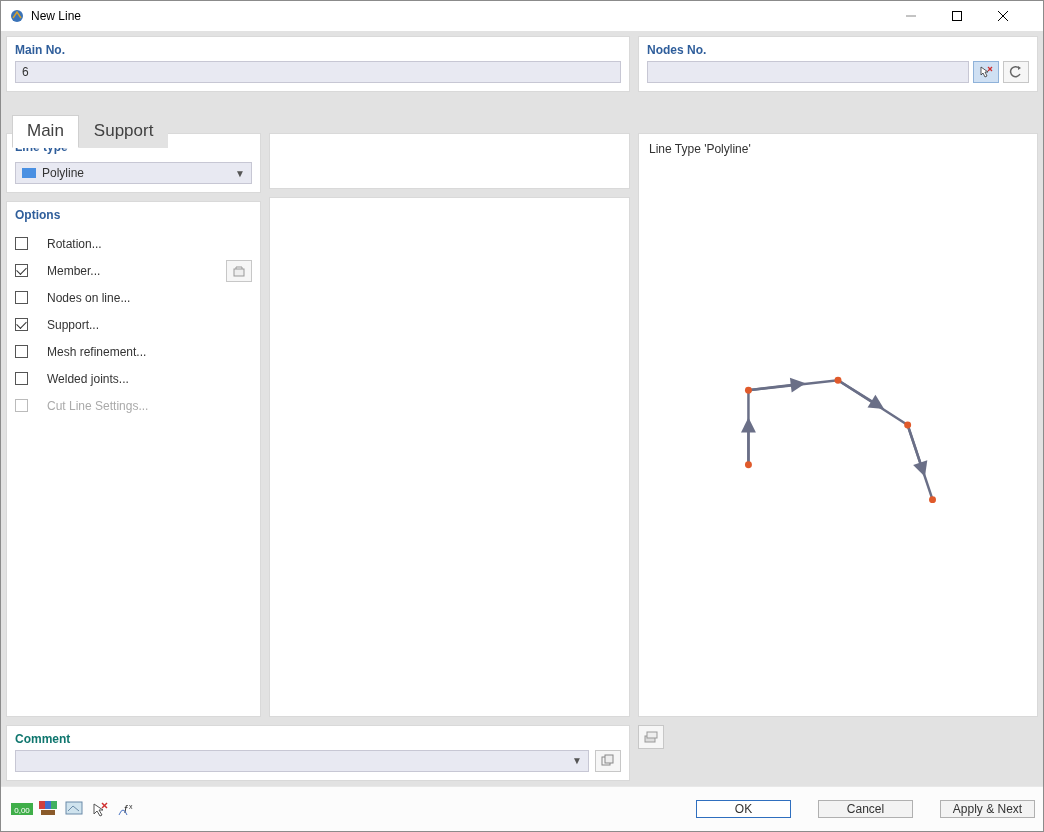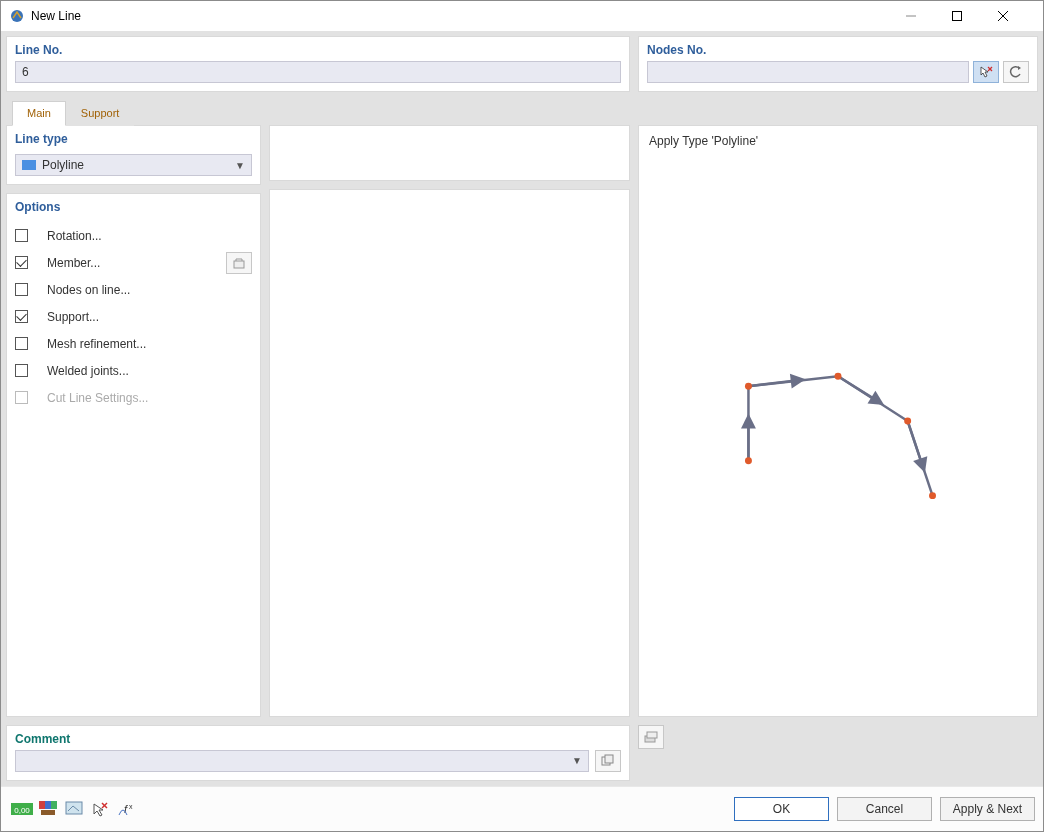--- a/index.html
+++ b/index.html
@@ -17,21 +17,21 @@
   .panel { background:#fff; border:1px solid #d9d9d9;}
   .line-panel { flex:1; padding:6px 8px 8px 8px;}
   .nodes-panel { width:400px; padding:6px 8px 8px 8px; display:flex; flex-direction:column;}
   .panel-label { color:#2f5e9b; font-weight:600; font-size:12px; margin-bottom:4px;}
   .text-input { width:100%; height:22px; background:#e8e9f2; border:1px solid #c7c7d4; padding:0 6px; font-size:12px; color:#333;}
   .nodes-row { display:flex; gap:4px; align-items:center;}
   .nodes-input { flex:1; height:22px; background:#e8e9f2; border:1px solid #c7c7d4; padding:0 6px;}
   .tool-btn { width:26px; height:22px; background:#f6f6f6; border:1px solid #c7c7c7; display:flex; align-items:center; justify-content:center; font-size:11px;}
   .tool-btn.selected { background:#cfe0f3; border-color:#8fb2d9;}
   .tabs-row { display:flex; padding-left:6px; margin-top:2px;}
-  .tab { padding:5px 14px 6px 14px; font-size:11px; color:#a16207; background:#e2e2e2; border:1px solid transparent; position:relative; top:1px;}
+  .tab { padding:5px 14px 6px 14px; font-size:17px; color:#404040; background:#e2e2e2; border:1px solid transparent; position:relative; top:15px;}
   .tab.active { background:#fff; border:1px solid #d0d0d0; border-bottom-color:#fff; }
   .main-area { flex:1; display:flex; gap:8px; }
   .left-col { width:255px; display:flex; flex-direction:column; gap:8px;}
   .mid-col { flex:1; display:flex; flex-direction:column; gap:8px;}
   .right-col { width:400px; display:flex; flex-direction:column;}
   .group { background:#fff; border:1px solid #d9d9d9;}
   .group-header { color:#2f5e9b; font-weight:600; font-size:12px; padding:6px 8px 2px 8px;}
   .group-body { padding:6px 8px 8px 8px;}
   .select-row { height:22px; background:#e8e9f2; border:1px solid #c7c7d4; display:flex; align-items:center; padding:0 6px; gap:6px; position:relative;}
   .color-swatch { width:14px; height:10px; background:#4a90e2;}
@@ -48,21 +48,21 @@
   .preview-svg { position:absolute; left:0; top:0; width:100%; height:100%;}
   .comment-panel { background:#fff; border:1px solid #d9d9d9; padding:6px 8px 8px 8px; margin-top:8px;}
   .comment-row { display:flex; gap:6px; align-items:center;}
   .comment-select { flex:1; height:22px; background:#e8e9f2; border:1px solid #c7c7d4; position:relative;}
   .comment-select .chev { position:absolute; right:6px; top:4px; color:#555; font-size:10px;}
   .below-right { width:400px; padding:6px 8px; background:#fff; border:1px solid #d9d9d9; margin-top:8px; display:flex; align-items:center;}
   .footer { height:45px; background:#fcfcfc; display:flex; align-items:center; padding:0 8px; gap:8px; border-top:1px solid #e8e8e8;}
   .footer-left { display:flex; }
   .ficon { width:26px; height:24px; display:flex; align-items:center; justify-content:center; border:1px solid transparent;}
   .footer-spacer { flex:1;}
-  .btn { height:24px; min-width:95px; background:#f3f3f3; border:1px solid #b0b0b0; font-size:12px; color:#333; display:flex; align-items:center; justify-content:center; padding:0 10px;}
+  .btn { height:18px; min-width:95px; background:#f3f3f3; border:1px solid #b0b0b0; font-size:12px; color:#333; display:flex; align-items:center; justify-content:center; padding:0 10px;margin-left:19px;}
   .btn.primary { border:1px solid #2f6fbf; background:#fff;}
   .mid-blank-top { height:56px; }
   .mid-blank-main { flex:1;}
   .comment-wrap { display:flex; gap:8px;}
   .comment-left { flex:1;}
   .right-below { width:400px;}
 </style>
 </head>
 <body>
 
@@ -91,21 +91,21 @@
             <line x1="0" y1="0" x2="10" y2="10" stroke="#000" stroke-width="1"></line>
             <line x1="10" y1="0" x2="0" y2="10" stroke="#000" stroke-width="1"></line>
           </svg>
         </div>
     </div>
   </div>
 
   <div class="content">
     <div class="top-row">
       <div class="panel line-panel">
-        <div class="panel-label">Line No.</div>
+        <div class="panel-label">Main No.</div>
         <input class="text-input" value="6" style="">
       </div>
       <div class="panel nodes-panel">
         <div class="panel-label">Nodes No.</div>
         <div class="nodes-row">
           <input class="nodes-input" value="" style="">
           <div class="tool-btn selected">
             <svg width="14" height="14" viewBox="0 0 14 14">
                 <path d="M2 2 L2 10 L4 8 L6 12 L8 11 L6 7 L9 7 Z" fill="#fff" stroke="#333" stroke-width="0.8"></path>
                 <line x1="9" y1="2" x2="13" y2="6" stroke="#d03030" stroke-width="1.2"></line>
@@ -181,21 +181,21 @@
         </div>
       </div>
 
       <div class="mid-col">
         <div class="group mid-blank-top"></div>
         <div class="group mid-blank-main"></div>
       </div>
 
       <div class="right-col">
         <div class="preview">
-          <div class="preview-title">Apply Type 'Polyline'</div>
+          <div class="preview-title">Line Type 'Polyline'</div>
           <svg class="preview-svg" viewBox="0 0 400 540">
             <defs>
               <marker id="arrow" markerWidth="8" markerHeight="8" refX="4" refY="4" orient="auto">
                 <path d="M1 1 L7 4 L1 7 Z" fill="#6a6f87"></path>
               </marker>
             </defs>
             <polyline points="110,310 110,235 200,225 270,270 295,345" fill="none" stroke="#6a6f87" stroke-width="2.5"></polyline>
             <line x1="110" y1="310" x2="110" y2="270" stroke="#6a6f87" stroke-width="2.5" marker-end="url(#arrow)"></line>
             <line x1="110" y1="235" x2="160" y2="229" stroke="#6a6f87" stroke-width="2.5" marker-end="url(#arrow)"></line>
             <line x1="200" y1="225" x2="240" y2="250" stroke="#6a6f87" stroke-width="2.5" marker-end="url(#arrow)"></line>

